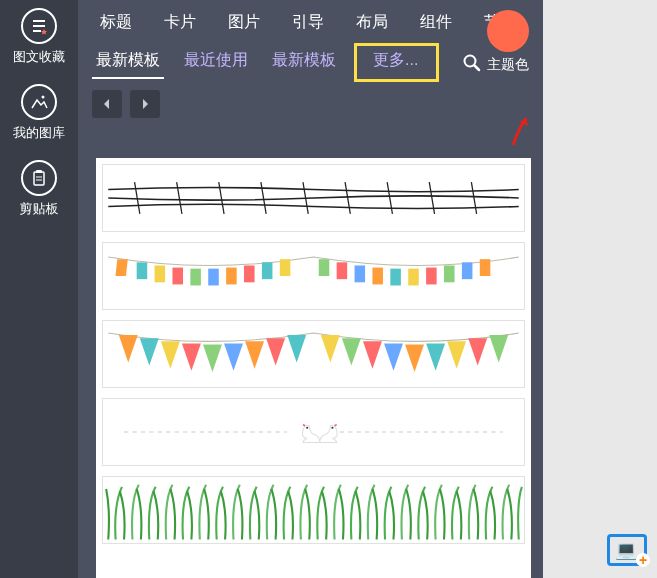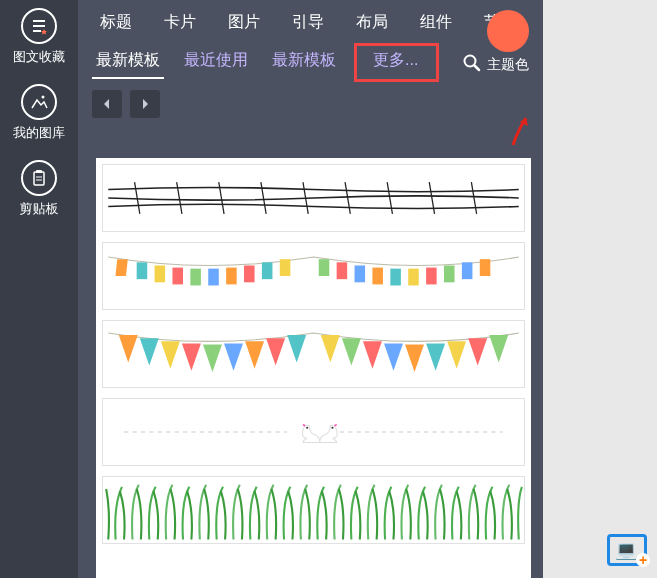--- a/index.html
+++ b/index.html
@@ -12,21 +12,21 @@
   .leftbar-item.active .icon svg { stroke:#383d48; fill:#383d48; }
   .leftbar-item .label { font-size:13px; letter-spacing:0; }
   .main { flex:1; background:#e8e8e8; position:relative; }
   .panel { width:465px; height:578px; background:#4b5160; position:relative; }
   .topcats { display:flex; gap:8px; padding:8px 10px 0 10px; }
   .topcats .cat { color:#fff; font-size:16px; padding:4px 12px; cursor:pointer; }
   .subtabs { display:flex; gap:0; padding:6px 6px 0 6px; align-items:center; }
   .subtabs .tab { color:#c4b5fd; font-size:16px; padding:6px 12px 10px 12px; cursor:pointer; position:relative; }
   .subtabs .tab.active { color:#fff; }
   .subtabs .tab.active::after { content:""; position:absolute; left:8px; right:8px; bottom:2px; height:2px; background:#fff; }
-  .subtabs .tab.highlight { border:3px solid #ef4444; padding:4px 18px 8px 16px; margin-left:6px; }
+  .subtabs .tab.highlight { border:3px solid #fde047; padding:4px 18px 8px 16px; margin-left:6px; }
   .searchbtn { color:#fff; margin-left:22px; width:22px; height:22px; cursor:pointer; display:flex; align-items:center; justify-content:center; }
   .theme { position:absolute; right:14px; top:10px; display:flex; flex-direction:column; align-items:center; gap:4px; }
   .theme .swatch { width:42px; height:42px; border-radius:50%; background:#ff6a4d; cursor:pointer; }
   .theme .lbl { color:#fff; font-size:14px; }
   .navarrows { display:flex; gap:8px; padding:8px 14px 4px 14px; }
   .navarrows .arr { width:30px; height:28px; background:#383d48; border-radius:3px; color:#c9ccd3; display:flex; align-items:center; justify-content:center; cursor:pointer; font-size:16px; }
   .list { position:absolute; top:158px; left:18px; right:12px; bottom:0; overflow-y:auto; background:#fff; padding:6px; }
   .list::-webkit-scrollbar { width:10px; background:#eee; }
   .list::-webkit-scrollbar-thumb { background:#bdbdbd; }
   .card { background:#fff; border:1px solid #e1e1e1; height:68px; margin-bottom:10px; display:flex; align-items:center; justify-content:center; overflow:hidden; }

